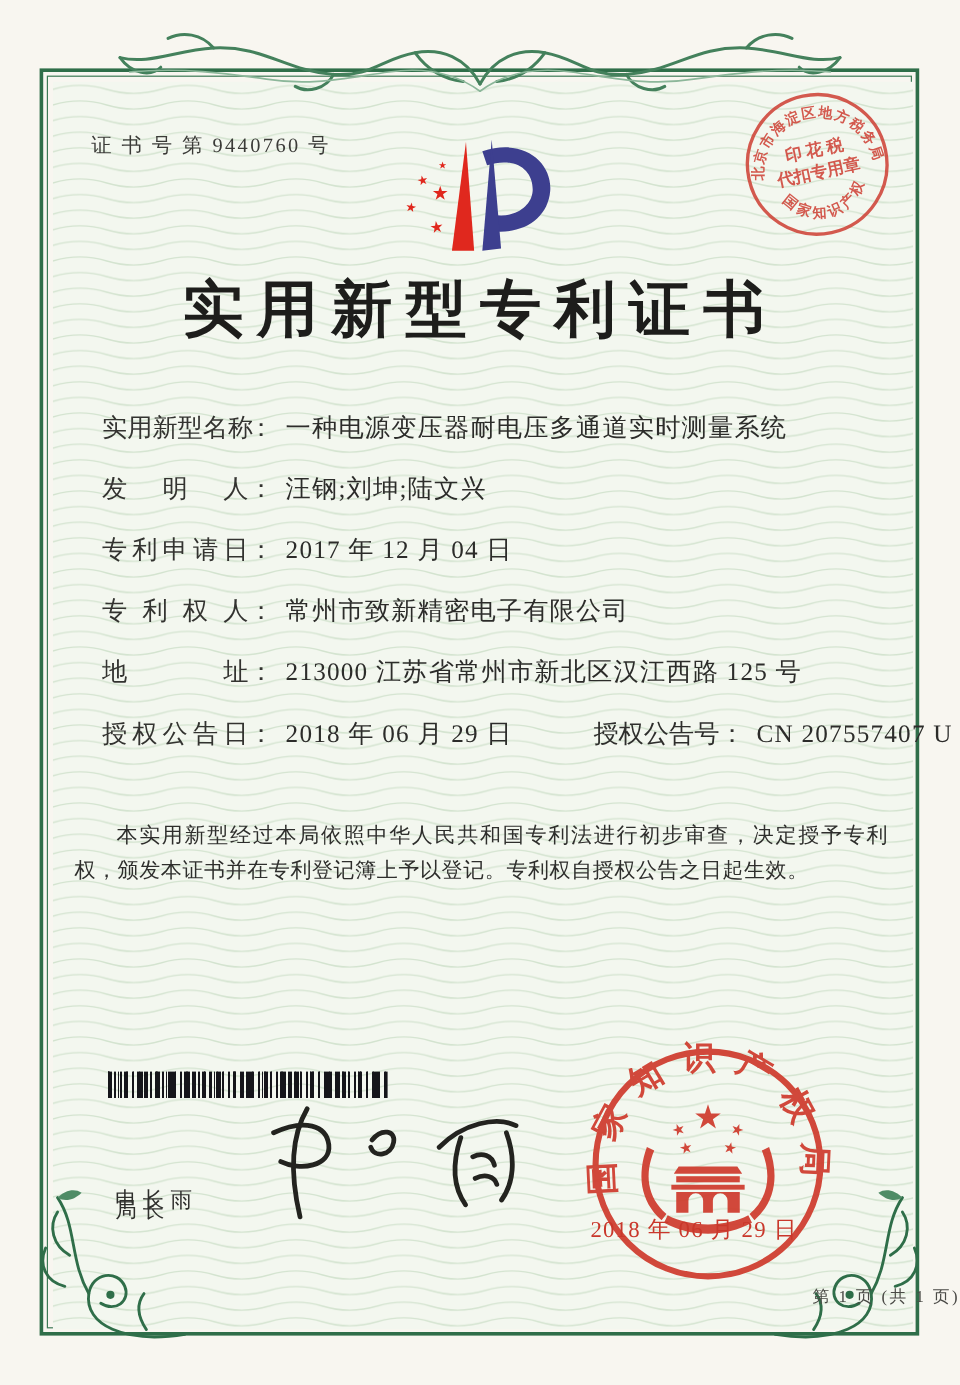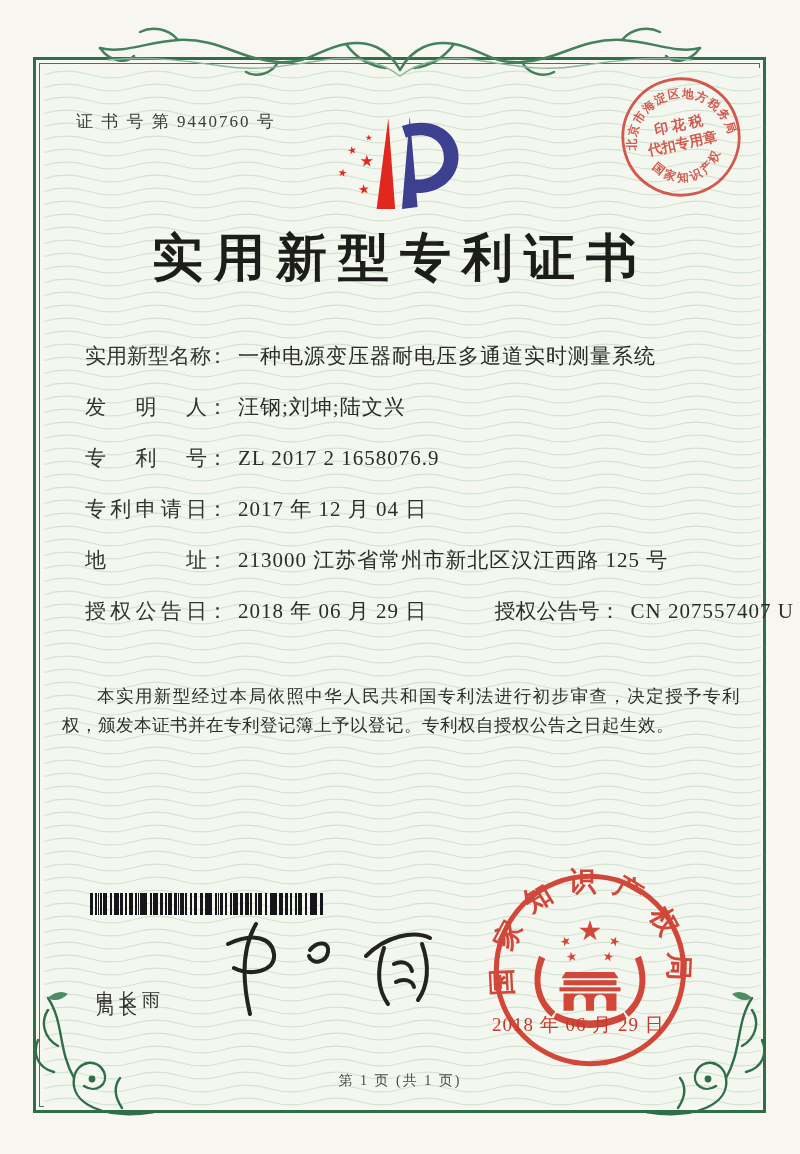--- a/index.html
+++ b/index.html
@@ -66,21 +66,21 @@
       repeating-linear-gradient(90deg,#15151a 0 1px,rgba(0,0,0,0) 1px 8px),
       repeating-linear-gradient(90deg,#15151a 0 3px,rgba(0,0,0,0) 3px 13px),
       repeating-linear-gradient(90deg,#15151a 0 1px,rgba(0,0,0,0) 1px 21px);
   }
   
   .sig-post{position:absolute;left:96px;top:996px;z-index:3;font-size:18px;letter-spacing:5px;}
   .sig-name{position:absolute;left:96px;top:988px;z-index:3;font-size:18px;letter-spacing:5px;}
   .sig-script{position:absolute;left:198px;top:918px;z-index:3;}
   
   .footer{
-    position:absolute;left:0;top:1072px;width:100%;text-align:center;z-index:3;
+    position:absolute;left:0;top:1072px;width:100%;text-align:right;z-index:3;
     font-size:14px;letter-spacing:2px;color:#4a4a46;
   }
 </style>
 </head>
 <body>
 
 <div class="page">
 
   <div class="frame-outer">
     <div class="frame-inner"></div>
@@ -179,24 +179,24 @@
   </svg>
 
   <div class="fields">
     <div class="f-row">
       <span class="f-label">实用新型名称</span><span class="f-colon">：</span><span class="f-value">一种电源变压器耐电压多通道实时测量系统</span>
     </div>
     <div class="f-row">
       <span class="f-label">发明人</span><span class="f-colon">：</span><span class="f-value">汪钢;刘坤;陆文兴</span>
     </div>
     <div class="f-row">
-      <span class="f-label">专利号</span><span class="f-colon">：</span><span class="f-value">ZL 2017 2 1658076.9</span>
-    </div>
-    <div class="f-row">
       <span class="f-label">专利申请日</span><span class="f-colon">：</span><span class="f-value">2017 年 12 月 04 日</span>
+    </div>
+    <div class="f-row">
+      <span class="f-label">专利权人</span><span class="f-colon">：</span><span class="f-value">常州市致新精密电子有限公司</span>
     </div>
     <div class="f-row">
       <span class="f-label">地址</span><span class="f-colon">：</span><span class="f-value">213000 江苏省常州市新北区汉江西路 125 号</span>
     </div>
     <div class="f-row">
       <span class="f-label">授权公告日</span><span class="f-colon">：</span><span class="f-value">2018 年 06 月 29 日</span>
       <span class="grant-no">
         <span>授权公告号</span><span class="f-colon">：</span><span class="f-value">CN 207557407 U</span>
       </span>
     </div>

